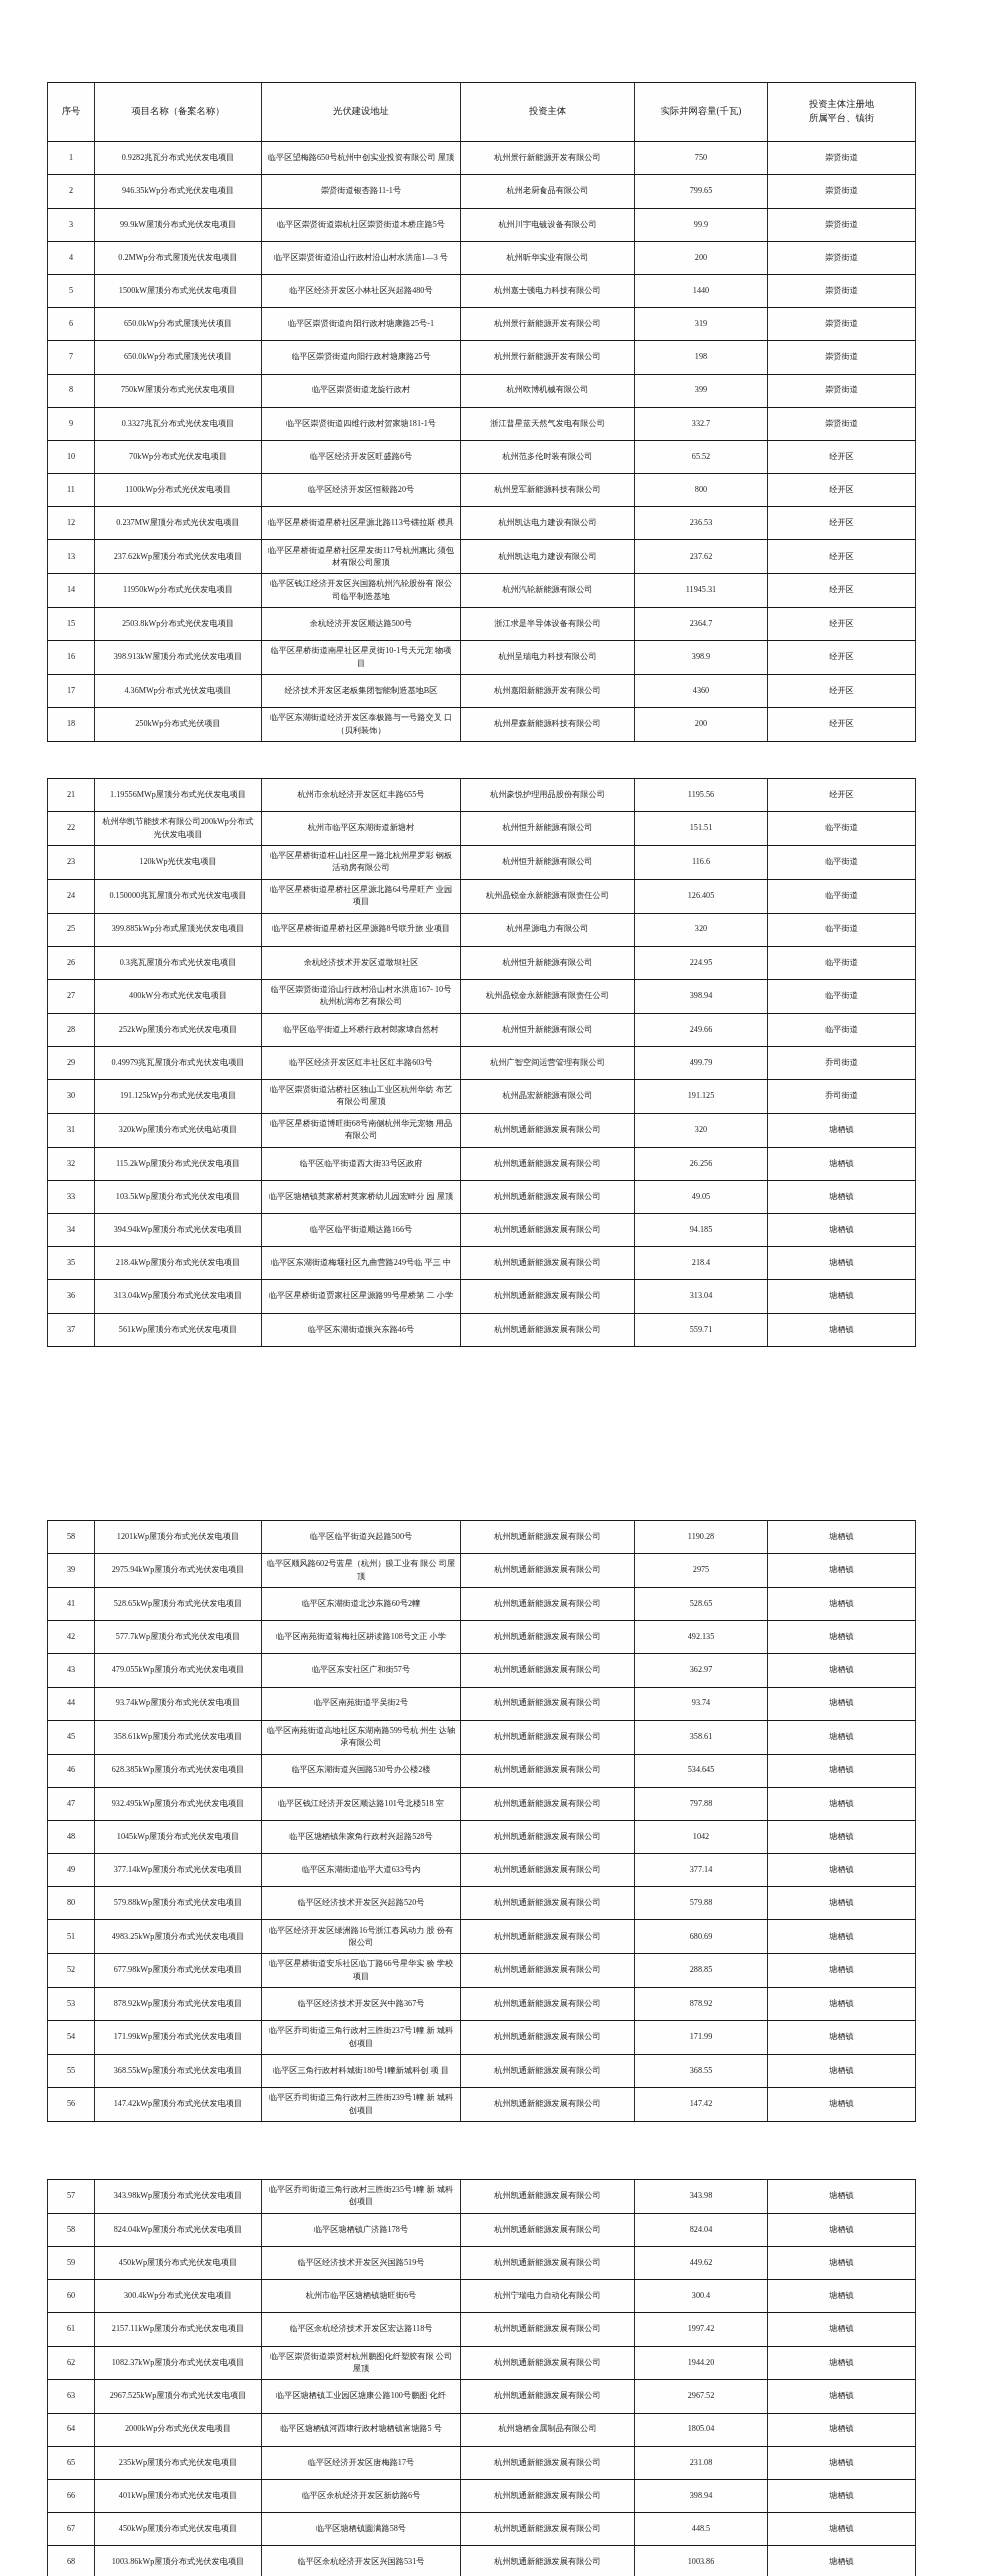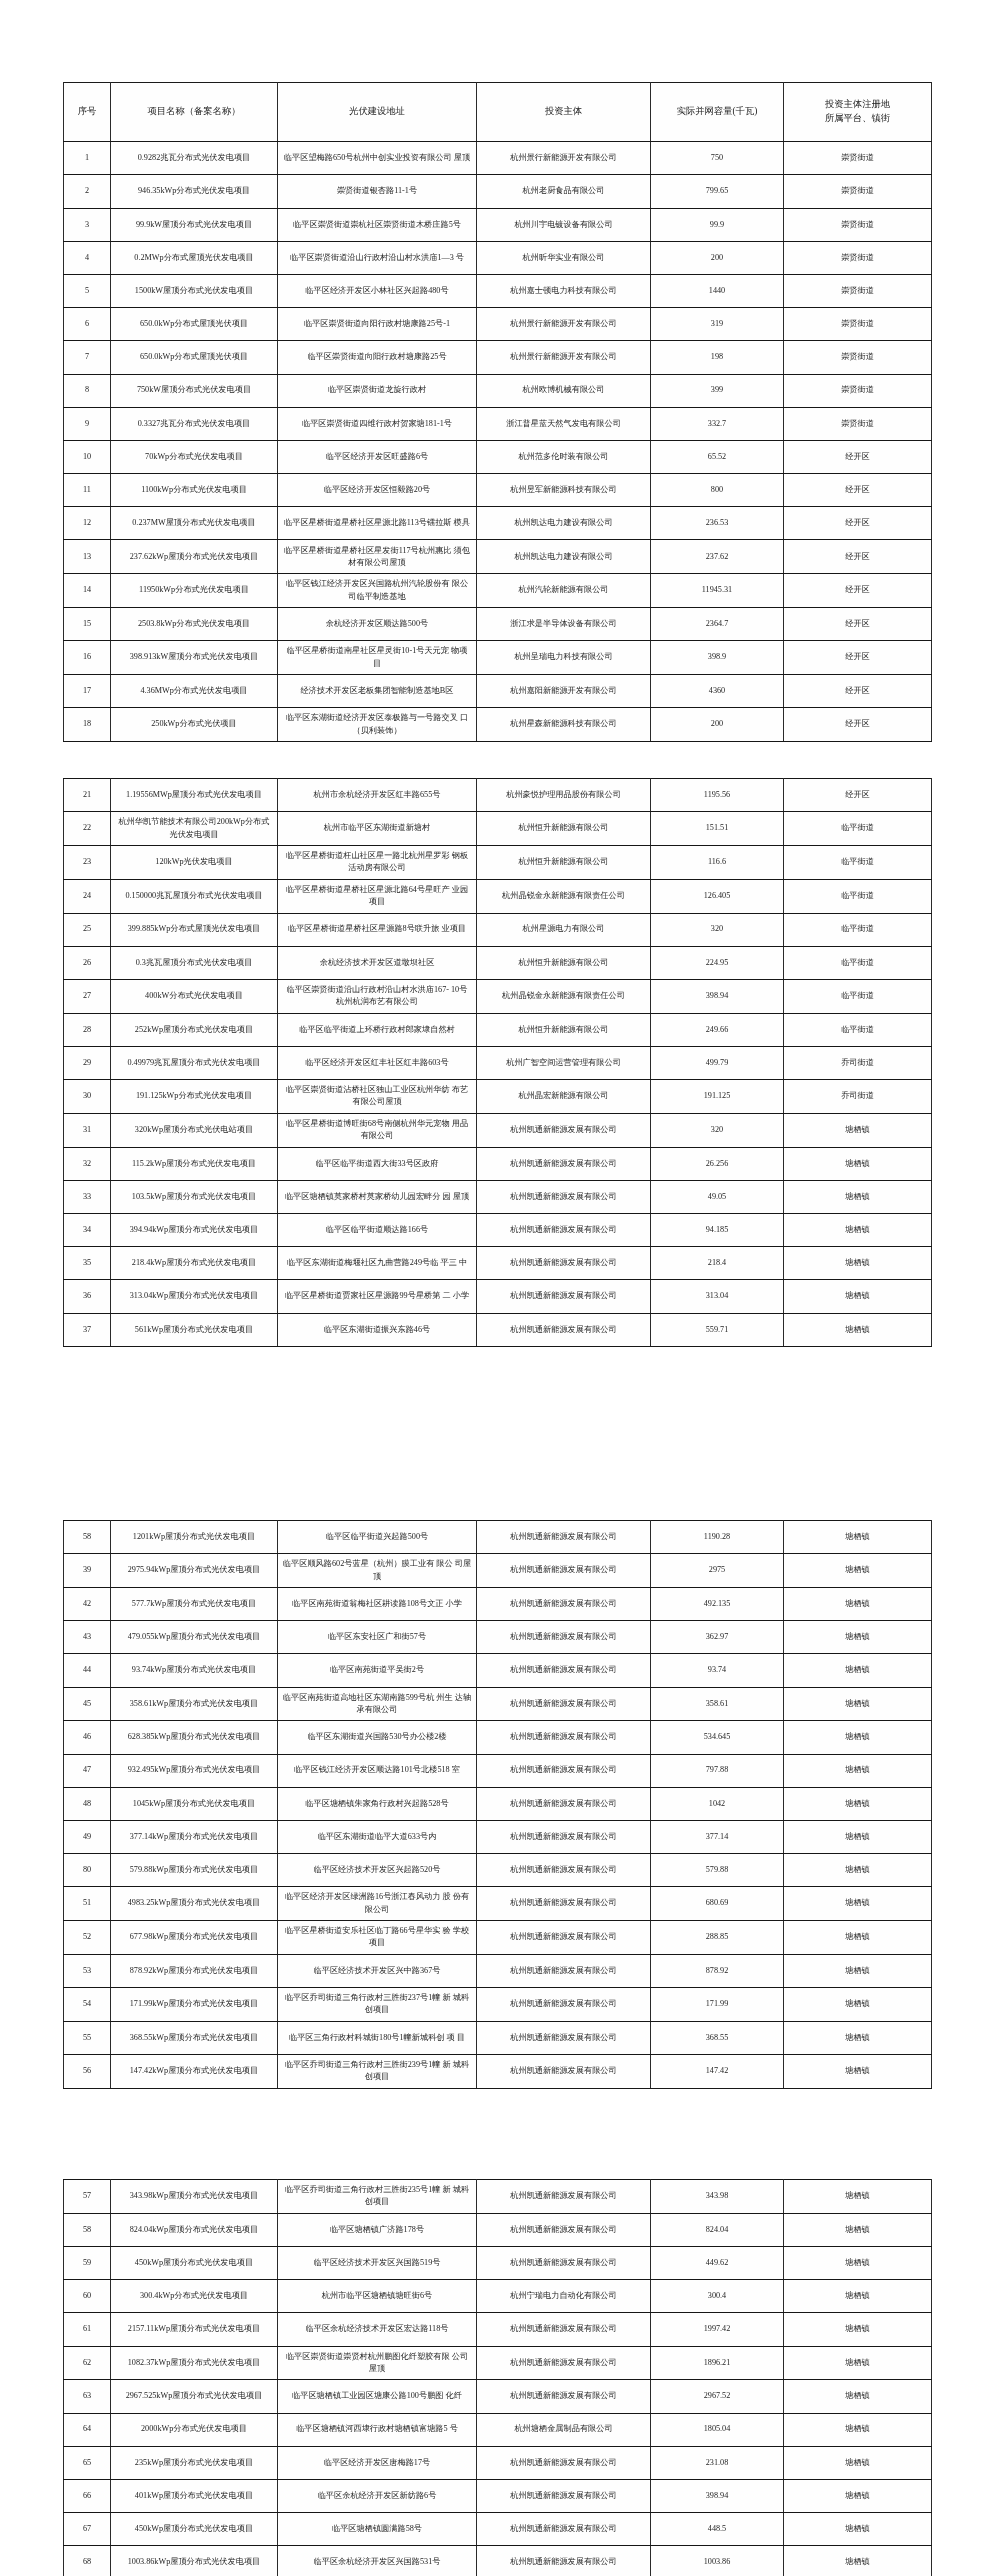--- a/index.html
+++ b/index.html
@@ -10,21 +10,21 @@
     color:#1c1c1c;
   }
   .page{
     position:relative;
     width:989px; height:3496px;
     background:#ffffff;
     overflow:hidden;
   }
   .table-block{
     position:absolute;
-    left:63px;
+    left:47px;
     width:815px;
   }
   table.pv-table{
     width:869px;
     border-collapse:collapse;
     table-layout:fixed;
     background:#fefefe;
     border:1px solid #1a1a1a;
   }
   .pv-table col.c-no{width:47px;}
@@ -409,20 +409,28 @@
           </tr>
           <tr>
             <td>39</td>
             <td>2975.94kWp屋顶分布式光伏发电项目</td>
             <td>临平区顺风路602号蓝星（杭州）膜工业有 限公 司屋顶</td>
             <td>杭州凯通新能源发展有限公司</td>
             <td>2975</td>
             <td>塘栖镇</td>
           </tr>
           <tr>
+            <td>41</td>
+            <td>528.65kWp屋顶分布式光伏发电项目</td>
+            <td>临平区东湖街道北沙东路60号2幢</td>
+            <td>杭州凯通新能源发展有限公司</td>
+            <td>528.65</td>
+            <td>塘栖镇</td>
+          </tr>
+          <tr>
             <td>42</td>
             <td>577.7kWp屋顶分布式光伏发电项目</td>
             <td>临平区南苑街道翁梅社区耕读路108号文正 小学</td>
             <td>杭州凯通新能源发展有限公司</td>
             <td>492.135</td>
             <td>塘栖镇</td>
           </tr>
           <tr>
             <td>43</td>
             <td>479.055kWp屋顶分布式光伏发电项目</td>
@@ -588,21 +596,21 @@
             <td>临平区余杭经济技术开发区宏达路118号</td>
             <td>杭州凯通新能源发展有限公司</td>
             <td>1997.42</td>
             <td>塘栖镇</td>
           </tr>
           <tr>
             <td>62</td>
             <td>1082.37kWp屋顶分布式光伏发电项目</td>
             <td>临平区崇贤街道崇贤村杭州鹏图化纤塑胶有限 公司屋顶</td>
             <td>杭州凯通新能源发展有限公司</td>
-            <td>1896.21</td>
+            <td>1944.20</td>
             <td>塘栖镇</td>
           </tr>
           <tr>
             <td>63</td>
             <td>2967.525kWp屋顶分布式光伏发电项目</td>
             <td>临平区塘栖镇工业园区塘康公路100号鹏图 化纤</td>
             <td>杭州凯通新能源发展有限公司</td>
             <td>2967.52</td>
             <td>塘栖镇</td>
           </tr>

